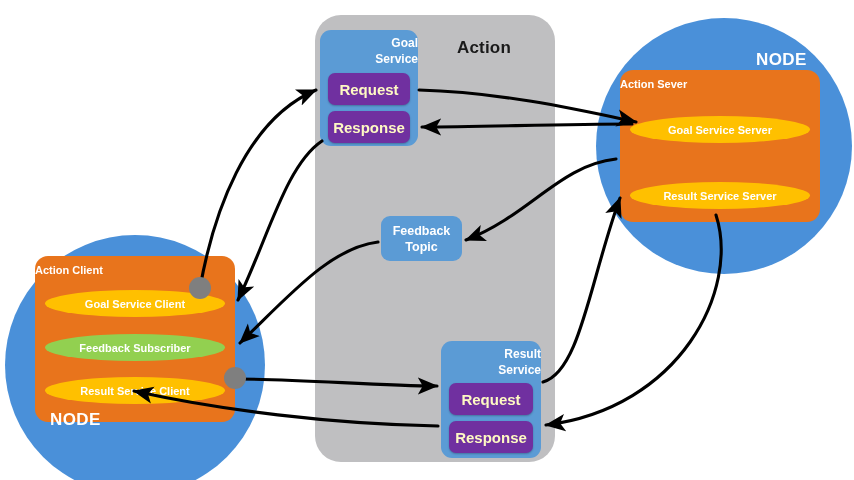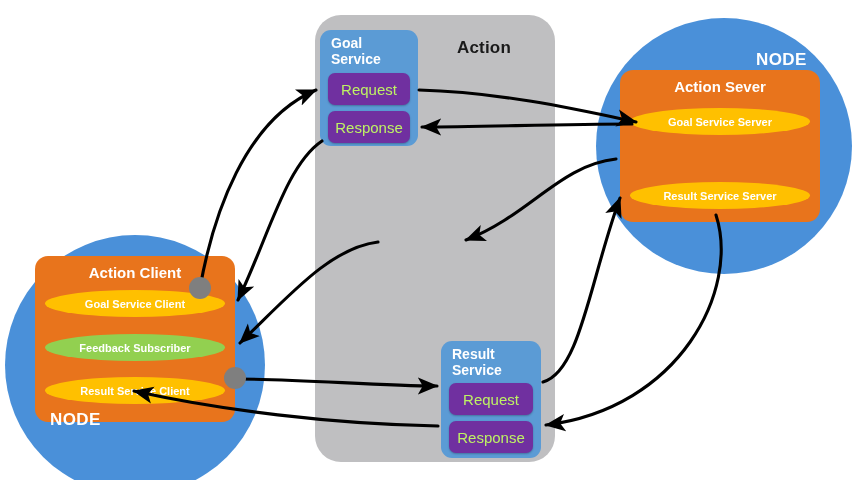--- a/index.html
+++ b/index.html
@@ -57,34 +57,34 @@
     position: absolute;
     background: #5b9bd5;
     border-radius: 11px;
     z-index: 14;
   }
   .service-box .svc-title {
     position: absolute;
     left: 0;
     right: 0;
     top: 5px;
-    text-align: left;
-    color: #ffffff;
-    font-size: 14px;
+    text-align: right;
+    color: #ffffff;
+    font-size: 12px;
     font-weight: bold;
     line-height: 16px;
     padding-left: 11px;
   }
   .rr-box {
     position: absolute;
     background: #7030a0;
     border-radius: 7px;
-    color: #bef264;
+    color: #fef9c3;
     font-size: 15px;
-    font-weight: normal;
+    font-weight: bold;
     display: flex;
     align-items: center;
     justify-content: center;
     box-shadow: 0 1px 2px rgba(0,0,0,0.25);
   }
 
   #goal-service { left: 320px; top: 30px; width: 98px; height: 116px; }
   #goal-service .rr-request  { left: 8px; top: 43px;  width: 82px; height: 32px; }
   #goal-service .rr-response { left: 8px; top: 81px;  width: 82px; height: 32px; }
 
@@ -142,23 +142,23 @@
     z-index: 12;
   }
   #action-client-panel { left: 35px;  top: 256px; width: 200px; height: 166px; }
   #action-server-panel { left: 620px; top: 70px;  width: 200px; height: 152px; }
 
   .role-title {
     position: absolute;
     left: 0;
     right: 0;
     top: 8px;
-    text-align: center;
-    color: #ffffff;
-    font-size: 15px;
+    text-align: left;
+    color: #ffffff;
+    font-size: 11px;
     font-weight: bold;
   }
 
   
   .iface {
     position: absolute;
     left: 10px;
     width: 180px;
     height: 27px;
     border-radius: 50%;
@@ -170,21 +170,21 @@
     font-weight: bold;
     white-space: nowrap;
   }
   .iface-yellow { background: #ffc000; }
   .iface-green  { background: #92d050; }
 
   #action-client-panel .iface-0 { top: 34px; }
   #action-client-panel .iface-1 { top: 78px; }
   #action-client-panel .iface-2 { top: 121px; }
 
-  #action-server-panel .iface-0 { top: 38px; }
+  #action-server-panel .iface-0 { top: 46px; }
   #action-server-panel .iface-1 { top: 79px; }
   #action-server-panel .iface-2 { top: 112px; }
 
   
   .junction-dot {
     position: absolute;
     background: #7f7f7f;
     border-radius: 50%;
     z-index: 45;
   }
@@ -219,20 +219,24 @@
 
   <div class="service-box" id="goal-service">
     <div class="svc-title">
       <span>Goal</span><br>
       <span>Service</span>
     </div>
     <div class="rr-box rr-request">Request</div>
     <div class="rr-box rr-response">Response</div>
   </div>
 
+  <div id="feedback-topic">
+    <span>Feedback</span>
+    <span>Topic</span>
+  </div>
 
   <div class="service-box" id="result-service">
     <div class="svc-title">
       <span>Result</span><br>
       <span>Service</span>
     </div>
     <div class="rr-box rr-request">Request</div>
     <div class="rr-box rr-response">Response</div>
   </div>
 

